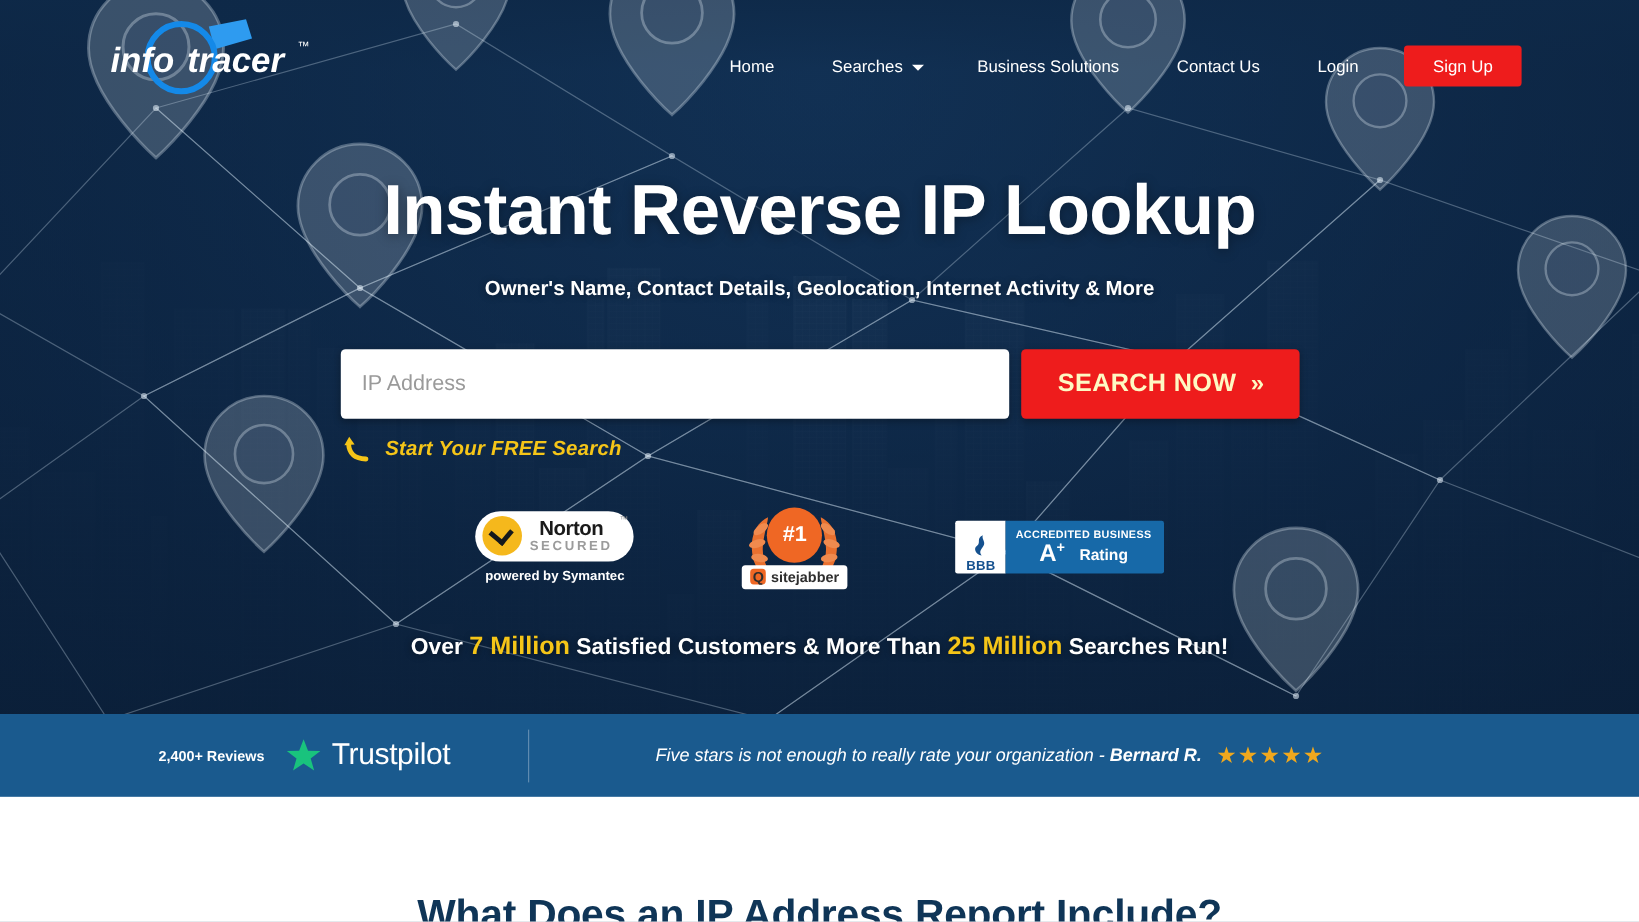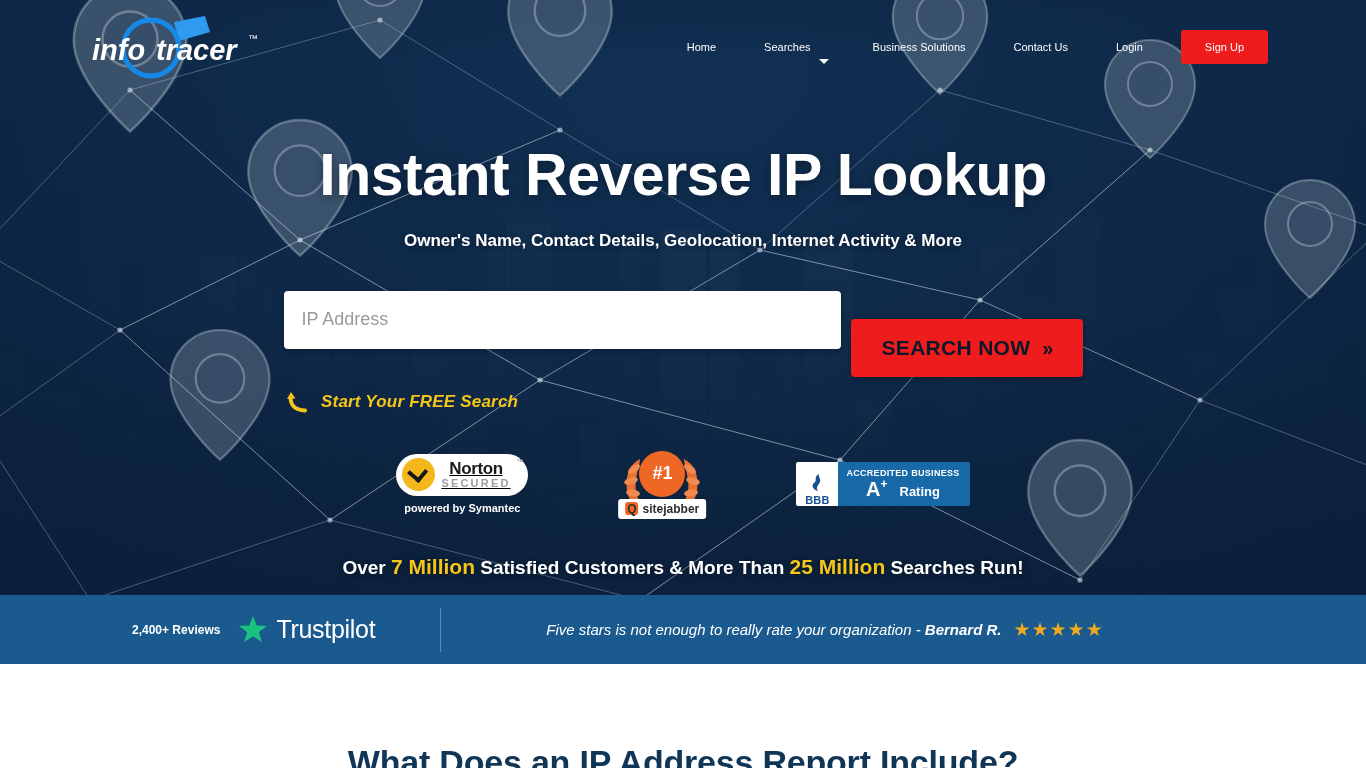--- a/index.html
+++ b/index.html
@@ -70,25 +70,26 @@
     width:200px; height:66px;
   }
   .logo svg { width:100%; height:100%; }
 
   .nav {
     position:absolute; right:98px; top:30px;
     display:flex; align-items:center; gap:0;
   }
   .nav a {
     color:#ffffff; text-decoration:none;
-    font-size:11px; font-weight:400;
+    font-size:14px; font-weight:400;
     padding:0 24px;
     white-space:nowrap;
-    display:flex; align-items:flex-end; gap:8px;
+    display:flex; align-items:center; gap:8px;
     line-height:34px;
+    margin-top:8px;
   }
   .nav a.caretitem { padding-right:20px; }
   .caret {
     display:inline-block;
     width:0;height:0;
     border-left:5px solid transparent;
     border-right:5px solid transparent;
     border-top:5px solid #ffffff;
     margin-top:2px;
   }
@@ -137,27 +138,26 @@
     color:#333;
     padding:0 18px;
     font-family:"Liberation Sans", sans-serif;
     box-shadow:0 2px 6px rgba(0,0,0,0.28);
   }
   .searchfield::placeholder { color:#9a9a9a; }
   .searchbtn {
     width:232px; height:58px;
     background:#ee1c1c;
     border:none; outline:none; cursor:pointer;
-    color:#0f172a; font-size:21px; font-weight:700;
+    color:#fef9c3; font-size:21px; font-weight:700;
     border-radius:4px;
     letter-spacing:0.3px;
     font-family:"Liberation Sans", sans-serif;
     display:flex; align-items:center; justify-content:center; gap:12px;
     box-shadow:0 2px 6px rgba(0,0,0,0.28);
-    margin-top:28px;
   }
   .chev { font-size:20px; line-height:1; letter-spacing:-2px; }
 
   .freeline {
     margin-top:12px;
     display:flex; align-items:center; gap:10px;
     padding-left:285px;
   }
   .arrowicon { width:26px; height:26px; display:block; }
   .freetext {
@@ -176,21 +176,20 @@
   }
   
   .norton { display:flex; flex-direction:column; align-items:center; }
   .norton-pill {
     background:#ffffff;
     border-radius:30px;
     height:42px; width:132px;
     display:flex; align-items:center;
     padding:0 10px 0 6px;
     position:relative;
-    text-decoration:underline;
   }
   .norton-check {
     width:33px;height:33px;border-radius:50%;
     background:#f5b81c;
     display:flex;align-items:center;justify-content:center;
     flex:none;
   }
   .norton-check i {
     display:block; width:15px; height:15px;
     border-left:4px solid #15181c; border-bottom:4px solid #15181c;

